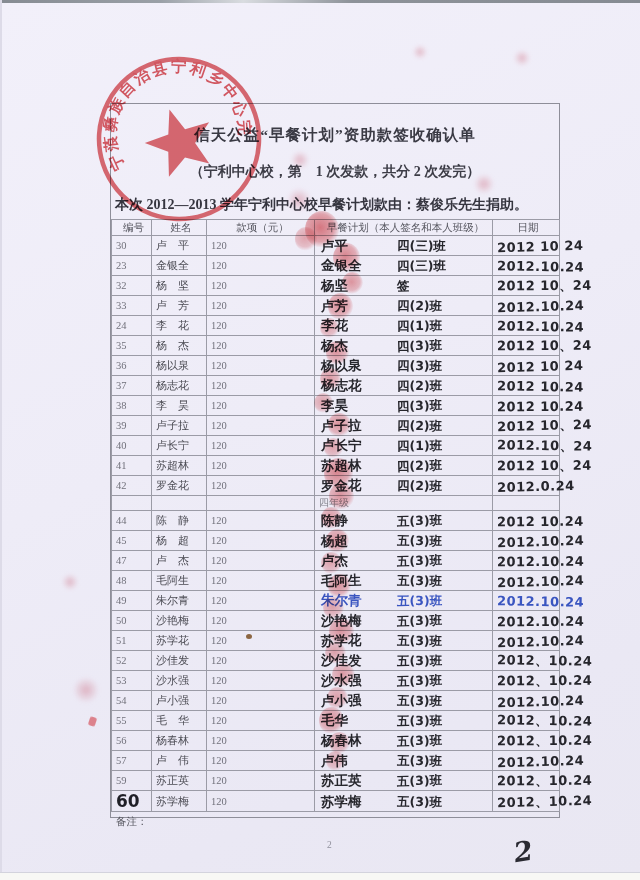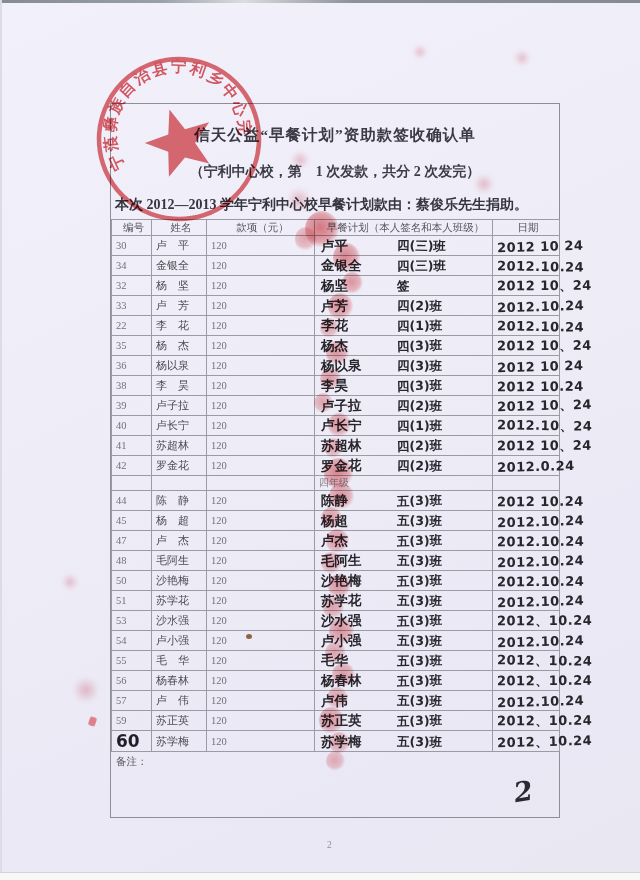--- a/index.html
+++ b/index.html
@@ -82,60 +82,67 @@
       </thead>
       <tbody>
           <tr>
             <td class="c-no">30</td>
             <td class="c-name">卢　平</td>
             <td class="c-amt">120</td>
             <td class="c-sig"><span class="hw sig r0">卢平</span><span class="hw cls r1">四(三)班</span></td>
             <td class="c-date"><span class="hw dt r0">2012 10 24</span></td>
           </tr>
           <tr>
-            <td class="c-no">34</td>
+            <td class="c-no">23</td>
             <td class="c-name">金银全</td>
             <td class="c-amt">120</td>
             <td class="c-sig"><span class="hw sig r1">金银全</span><span class="hw cls r2">四(三)班</span></td>
             <td class="c-date"><span class="hw dt r1">2012.10.24</span></td>
           </tr>
           <tr>
             <td class="c-no">32</td>
             <td class="c-name">杨　坚</td>
             <td class="c-amt">120</td>
             <td class="c-sig"><span class="hw sig r2">杨坚</span><span class="hw cls r0">签</span></td>
             <td class="c-date"><span class="hw dt r2">2012 10、24</span></td>
           </tr>
           <tr>
             <td class="c-no">33</td>
             <td class="c-name">卢　芳</td>
             <td class="c-amt">120</td>
             <td class="c-sig"><span class="hw sig r0">卢芳</span><span class="hw cls r1">四(2)班</span></td>
             <td class="c-date"><span class="hw dt r0">2012.10.24</span></td>
           </tr>
           <tr>
-            <td class="c-no">22</td>
+            <td class="c-no">24</td>
             <td class="c-name">李　花</td>
             <td class="c-amt">120</td>
             <td class="c-sig"><span class="hw sig r1">李花</span><span class="hw cls r2">四(1)班</span></td>
             <td class="c-date"><span class="hw dt r1">2012.10.24</span></td>
           </tr>
           <tr>
             <td class="c-no">35</td>
             <td class="c-name">杨　杰</td>
             <td class="c-amt">120</td>
             <td class="c-sig"><span class="hw sig r2">杨杰</span><span class="hw cls r0">四(3)班</span></td>
             <td class="c-date"><span class="hw dt r2">2012 10、24</span></td>
           </tr>
           <tr>
             <td class="c-no">36</td>
             <td class="c-name">杨以泉</td>
             <td class="c-amt">120</td>
             <td class="c-sig"><span class="hw sig r0">杨以泉</span><span class="hw cls r1">四(3)班</span></td>
             <td class="c-date"><span class="hw dt r0">2012 10 24</span></td>
+          </tr>
+          <tr>
+            <td class="c-no">37</td>
+            <td class="c-name">杨志花</td>
+            <td class="c-amt">120</td>
+            <td class="c-sig"><span class="hw sig r1">杨志花</span><span class="hw cls r2">四(2)班</span></td>
+            <td class="c-date"><span class="hw dt r1">2012 10.24</span></td>
           </tr>
           <tr>
             <td class="c-no">38</td>
             <td class="c-name">李　昊</td>
             <td class="c-amt">120</td>
             <td class="c-sig"><span class="hw sig r2">李昊</span><span class="hw cls r0">四(3)班</span></td>
             <td class="c-date"><span class="hw dt r2">2012 10.24</span></td>
           </tr>
           <tr>
             <td class="c-no">39</td>
@@ -193,33 +200,47 @@
             <td class="c-sig"><span class="hw sig r2">卢杰</span><span class="hw cls r0">五(3)班</span></td>
             <td class="c-date"><span class="hw dt r2">2012.10.24</span></td>
           </tr>
           <tr class="tall">
             <td class="c-no">48</td>
             <td class="c-name">毛阿生</td>
             <td class="c-amt">120</td>
             <td class="c-sig"><span class="hw sig r0">毛阿生</span><span class="hw cls r1">五(3)班</span></td>
             <td class="c-date"><span class="hw dt r0">2012.10.24</span></td>
           </tr>
+          <tr class="tall blue">
+            <td class="c-no">49</td>
+            <td class="c-name">朱尔青</td>
+            <td class="c-amt">120</td>
+            <td class="c-sig"><span class="hw sig r1">朱尔青</span><span class="hw cls r2">五(3)班</span></td>
+            <td class="c-date"><span class="hw dt r1">2012.10.24</span></td>
+          </tr>
           <tr class="tall">
             <td class="c-no">50</td>
             <td class="c-name">沙艳梅</td>
             <td class="c-amt">120</td>
             <td class="c-sig"><span class="hw sig r2">沙艳梅</span><span class="hw cls r0">五(3)班</span></td>
             <td class="c-date"><span class="hw dt r2">2012.10.24</span></td>
           </tr>
           <tr class="tall">
             <td class="c-no">51</td>
             <td class="c-name">苏学花</td>
             <td class="c-amt">120</td>
             <td class="c-sig"><span class="hw sig r0">苏学花</span><span class="hw cls r1">五(3)班</span></td>
             <td class="c-date"><span class="hw dt r0">2012.10.24</span></td>
+          </tr>
+          <tr class="tall">
+            <td class="c-no">52</td>
+            <td class="c-name">沙佳发</td>
+            <td class="c-amt">120</td>
+            <td class="c-sig"><span class="hw sig r1">沙佳发</span><span class="hw cls r2">五(3)班</span></td>
+            <td class="c-date"><span class="hw dt r1">2012、10.24</span></td>
           </tr>
           <tr class="tall">
             <td class="c-no">53</td>
             <td class="c-name">沙水强</td>
             <td class="c-amt">120</td>
             <td class="c-sig"><span class="hw sig r2">沙水强</span><span class="hw cls r0">五(3)班</span></td>
             <td class="c-date"><span class="hw dt r2">2012、10.24</span></td>
           </tr>
           <tr class="tall">
             <td class="c-no">54</td>

